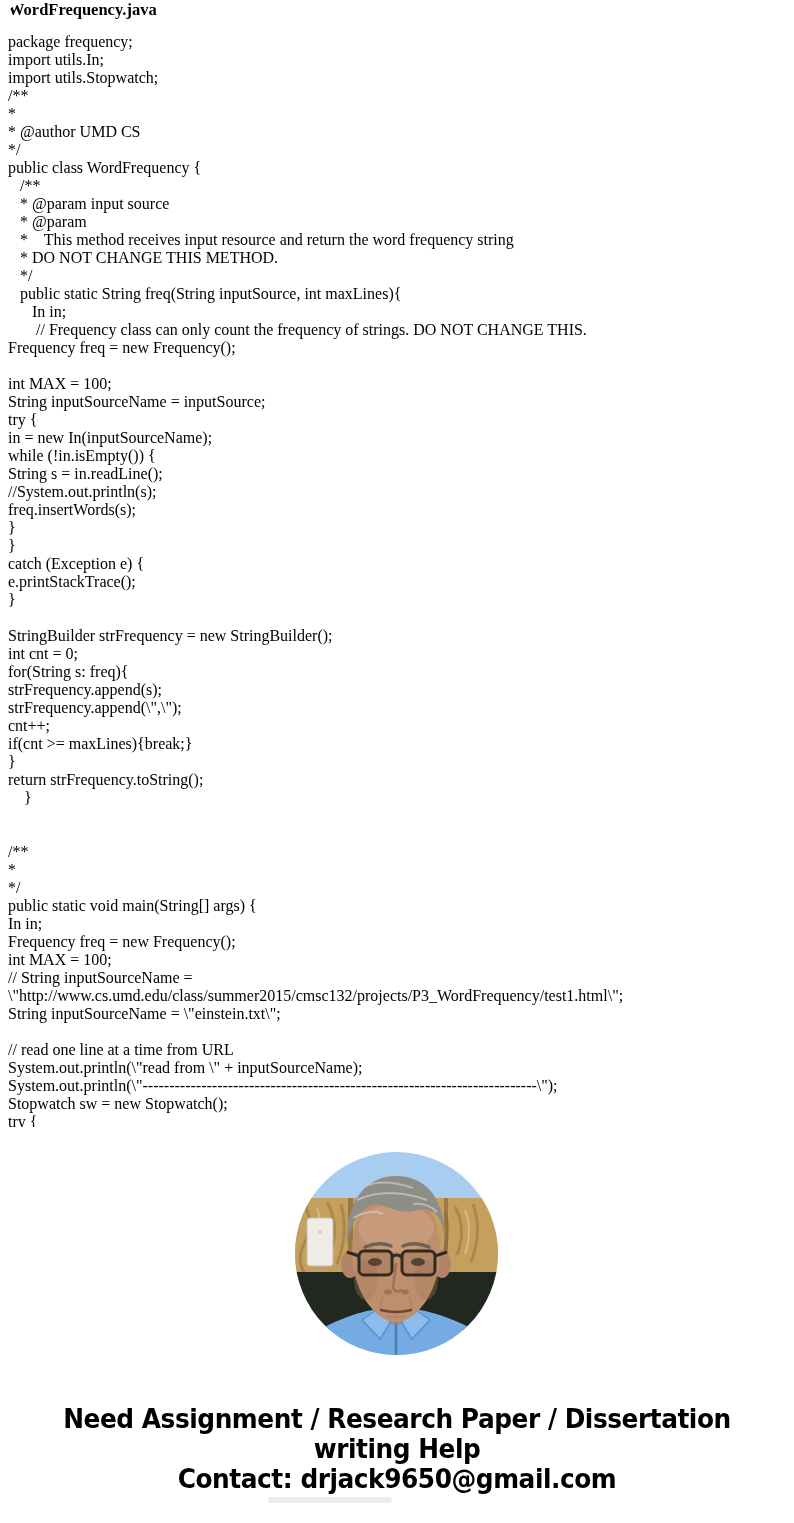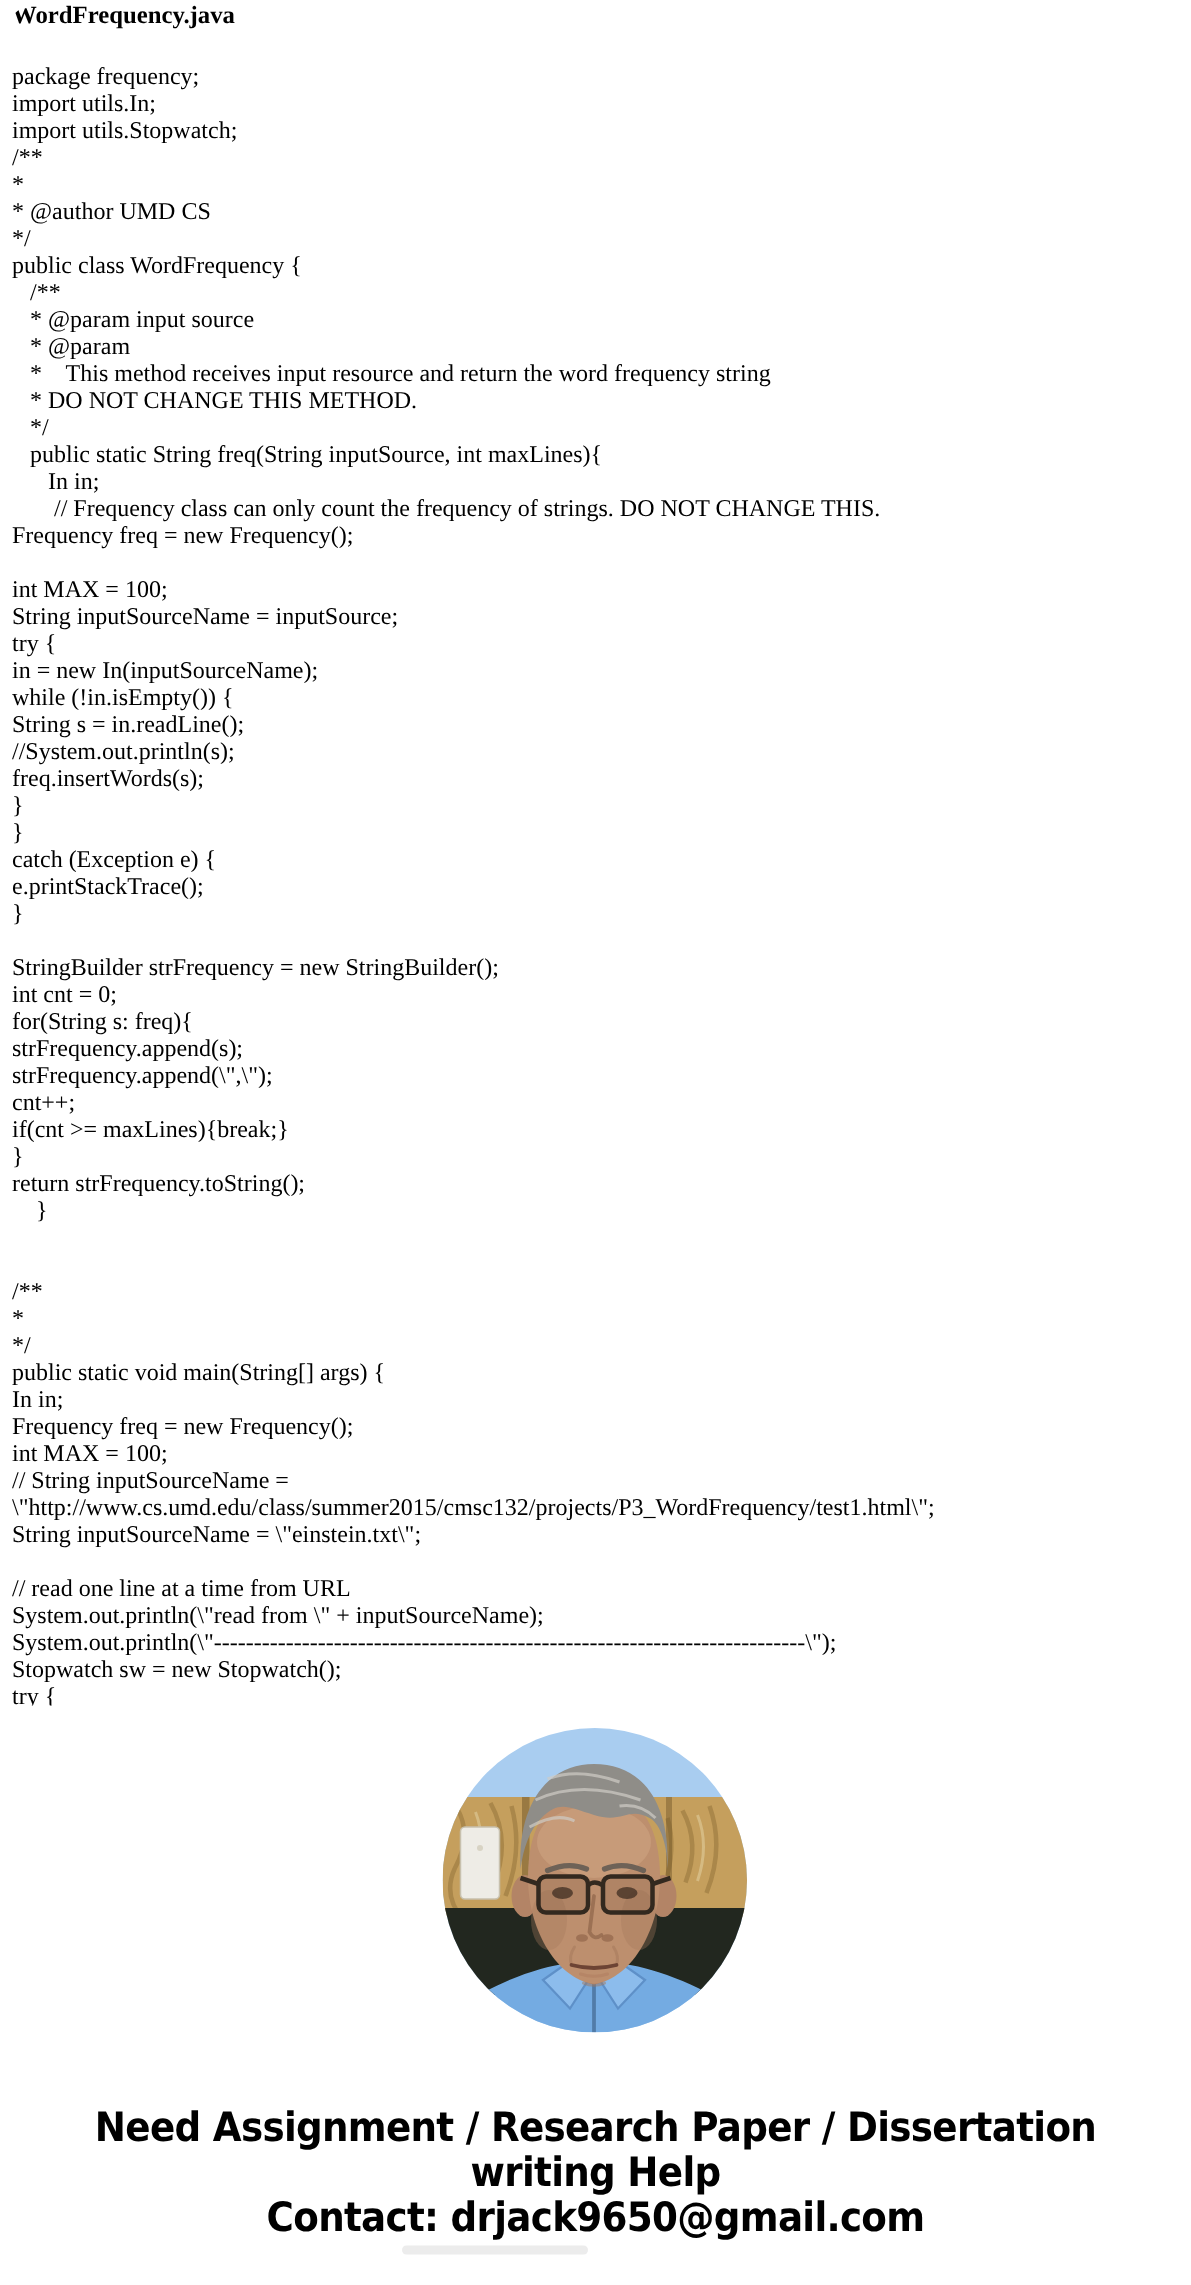--- a/index.html
+++ b/index.html
@@ -10,21 +10,21 @@
     overflow:hidden;
     font-family:"Liberation Serif","DejaVu Serif",serif;
     border-radius:32px;
   }
   .doc-title{
     position:absolute;top:0;left:8px;margin:0;
     font-size:16.5px;line-height:20px;font-weight:bold;
     color:var(--c-text,#000);
   }
   .code{
-    position:absolute;top:43px;left:8px;right:0;
+    position:absolute;top:33px;left:8px;right:0;
     height:1094px;overflow:hidden;margin:0;
     font-family:"Liberation Serif","DejaVu Serif",serif;
     font-size:16px;line-height:18px;
     white-space:pre;
     color:var(--c-text,#000);
   }
   .avatar{
     position:absolute;top:1152px;left:295px;
     width:203px;height:203px;border-radius:50%;overflow:hidden;
   }

